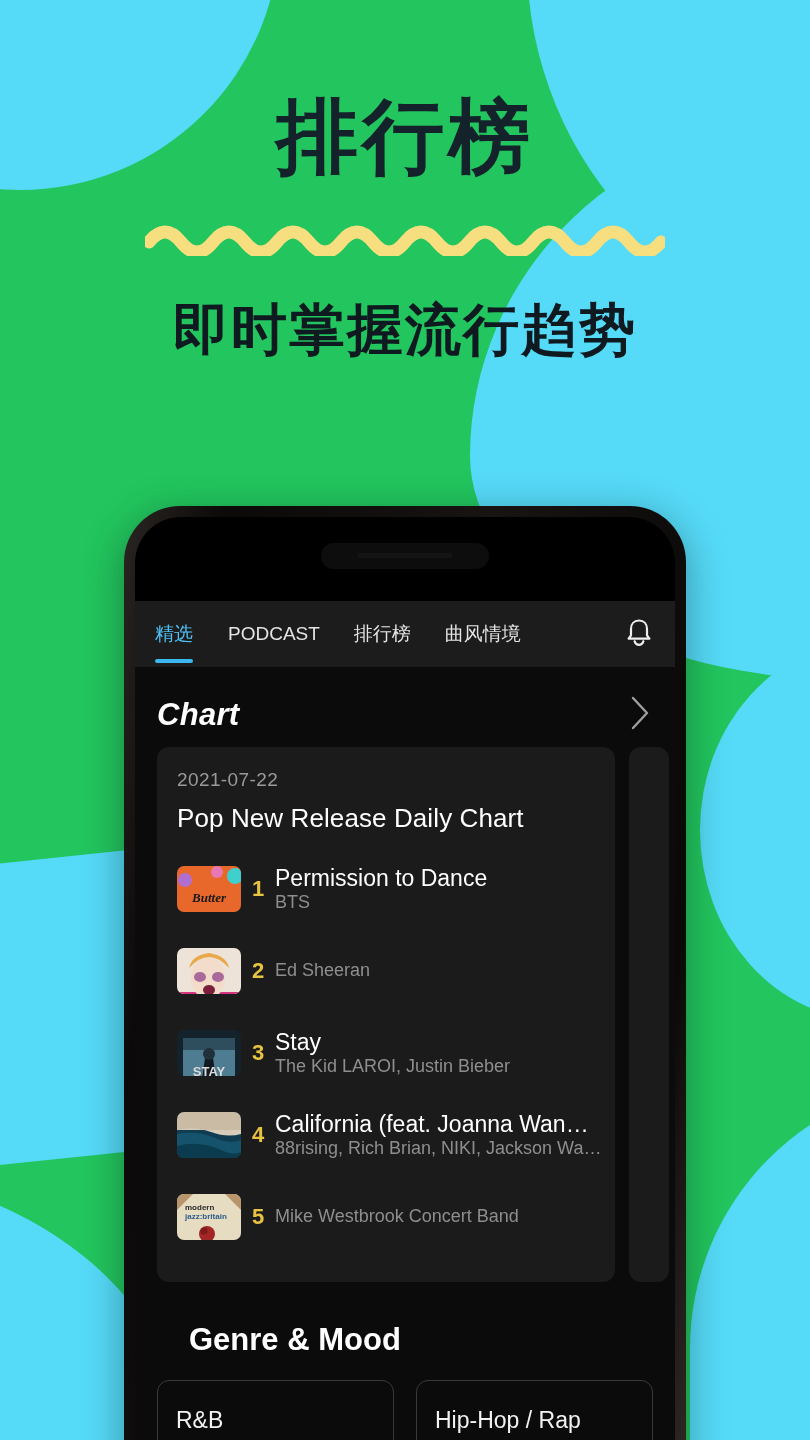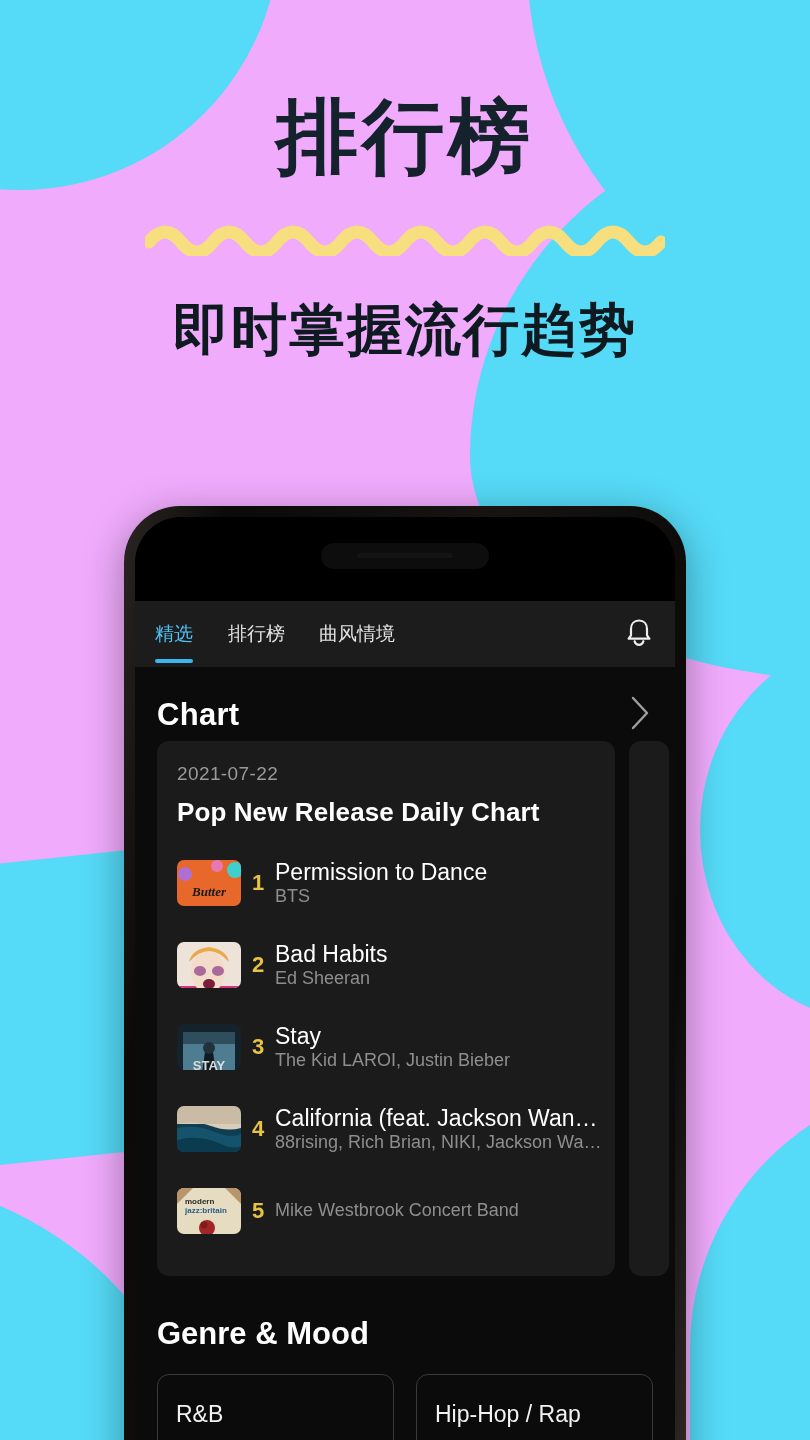--- a/index.html
+++ b/index.html
@@ -2,21 +2,21 @@
 <html><head>
 <meta charset="utf-8">
 <style>
   * { margin:0; padding:0; box-sizing:border-box; }
   html,body {
     width:810px; height:1440px; overflow:hidden;
     font-family:"Liberation Sans","DejaVu Sans",sans-serif;
   }
   #stage {
     position:relative; width:810px; height:1440px;
-    background:#f0abfc; overflow:hidden;
+    background:#22c55e; overflow:hidden;
   }
 
   
   .blob { position:absolute; background:#55DAF7; }
   .blob-topleft {
     left:-240px; top:-330px; width:520px; height:520px;
     border-radius:50%;
   }
   .blob-topright {
     left:527px; top:-420px; width:760px; height:760px;
@@ -103,37 +103,38 @@
   .tab.active { color:#4FC3F7; }
   .tab.active::after {
     content:""; position:absolute; left:0; right:18px; bottom:4px;
     height:4px; border-radius:2px; background:#3BB6EE;
   }
   .bell { margin-left:auto; display:flex; align-items:center; padding-right:4px; }
 
   
   .section-head {
     display:flex; align-items:center; justify-content:space-between;
-    padding:26px 22px 4px 22px;
+    padding:26px 22px 10px 22px;
+    font-style:italic;
   }
   .section-title { color:#fff; font-size:31px; font-weight:bold; letter-spacing:.3px; }
   .chev { opacity:.82; }
 
   #carousel {
     display:flex; gap:14px; padding:0 0 0 22px;
   }
   .chart-card {
     flex:0 0 auto; width:458px;
     background:#1B1B1B; border-radius:12px;
     padding:22px 6px 24px 20px;
   }
   .chart-card.peek { width:40px; }
   .card-date { color:#9A9A9A; font-size:19px; letter-spacing:.4px; }
   .card-title {
-    color:#fff; font-size:26px; font-weight:bold;
+    color:#fff; font-size:26px; font-weight:normal;
     margin-top:12px; margin-bottom:14px; letter-spacing:.1px;
   }
 
   .track { display:flex; align-items:center; height:82px; }
   .cover {
     width:64px; height:46px; border-radius:7px; flex:0 0 auto;
     overflow:hidden; position:relative; background:#222;
   }
   .cover svg { display:block; width:64px; height:64px; }
   .rank {
@@ -145,21 +146,21 @@
     color:#fff; font-size:23px; line-height:1.18;
     white-space:nowrap; overflow:hidden; text-overflow:ellipsis;
   }
   .tartist {
     color:#8E8E8E; font-size:18px; line-height:1.18;
     white-space:nowrap; overflow:hidden; text-overflow:ellipsis;
   }
 
   
   .genre-head { padding:40px 22px 0 22px; }
-  .genre-title { color:#fff; font-size:31px; font-weight:bold; }
+  .genre-title { color:#fff; font-size:31px; font-weight:bold;margin-left:32px; }
   #genre-grid {
     display:flex; gap:22px; padding:22px 22px 0 22px;
   }
   .genre-chip {
     flex:1 1 0; min-width:0; height:80px;
     border:1px solid #3A3A3A; border-radius:12px;
     display:flex; align-items:center; padding:0 18px;
     color:#F2F2F2; font-size:23px; white-space:nowrap;
     overflow:hidden;
   }
@@ -192,20 +193,23 @@
   <div id="phone">
     <div id="phone-inner">
       <div class="notch"></div>
       <div class="earpiece"></div>
 
       <div id="screen">
 
         <div id="tabbar">
           <div class="tab active">
             <span>精选</span>
+          </div>
+          <div class="tab">
+            <span>PODCAST</span>
           </div>
           <div class="tab">
             <span>排行榜</span>
           </div>
           <div class="tab">
             <span>曲风情境</span>
           </div>
           <div class="bell">
             <span>
               <svg width="32" height="34" viewBox="0 0 32 34">
@@ -258,21 +262,20 @@
                   <rect y="44" width="64" height="20" fill="#D6337F"></rect>
                   <ellipse cx="31" cy="30" rx="17" ry="21" fill="#F3DCC9"></ellipse>
                   <path d="M12 20 Q32 -2 52 20 Q50 8 32 5 Q15 7 12 20Z" fill="#E9A94B"></path>
                   <ellipse cx="23" cy="29" rx="6" ry="5" fill="#A96A9B"></ellipse>
                   <ellipse cx="41" cy="29" rx="6" ry="5" fill="#A96A9B"></ellipse>
                   <ellipse cx="32" cy="42" rx="6" ry="5" fill="#7C1E3A"></ellipse>
                 </svg>
               </div>
               <div class="rank">2</div>
               <div class="tmeta">
-                <div class="tname">Bad Habits</div>
                 <div class="tartist">Ed Sheeran</div>
               </div>
             </div>
 
             <div class="track">
               <div class="cover">
                 <svg viewBox="0 0 64 64">
                   <rect width="64" height="64" fill="#14222B"></rect>
                   <rect x="6" y="8" width="52" height="48" fill="#4E7C90"></rect>
                   <rect x="6" y="8" width="52" height="12" fill="#2E4E5E"></rect>
@@ -297,21 +300,21 @@
                   <rect width="64" height="18" fill="#C9BBA4"></rect>
                   <path d="M0 18 Q18 14 34 20 Q50 26 64 22 L64 18 L0 18Z" fill="#D8CDB8"></path>
                   <path d="M0 22 Q20 18 38 26 Q54 33 64 28 L64 64 L0 64Z" fill="#14536B"></path>
                   <path d="M0 34 Q22 28 44 38 Q56 44 64 40 L64 64 L0 64Z" fill="#0B3B4E"></path>
                   <rect x="48" y="48" width="12" height="11" rx="1.5" fill="#F0EDE6"></rect>
                   <rect x="50" y="50" width="8" height="7" fill="#C22A2A"></rect>
                 </svg>
               </div>
               <div class="rank">4</div>
               <div class="tmeta">
-                <div class="tname">California (feat. Jackson Wan…</div>
+                <div class="tname">California (feat. Joanna Wan…</div>
                 <div class="tartist">88rising, Rich Brian, NIKI, Jackson Wa…</div>
               </div>
             </div>
 
             <div class="track">
               <div class="cover">
                 <svg viewBox="0 0 64 64">
                   <rect width="64" height="64" fill="#E6DCC2"></rect>
                   <path d="M0 0 L16 0 L0 16Z" fill="#B8956A"></path>
                   <path d="M64 0 L48 0 L64 16Z" fill="#B8956A"></path>

